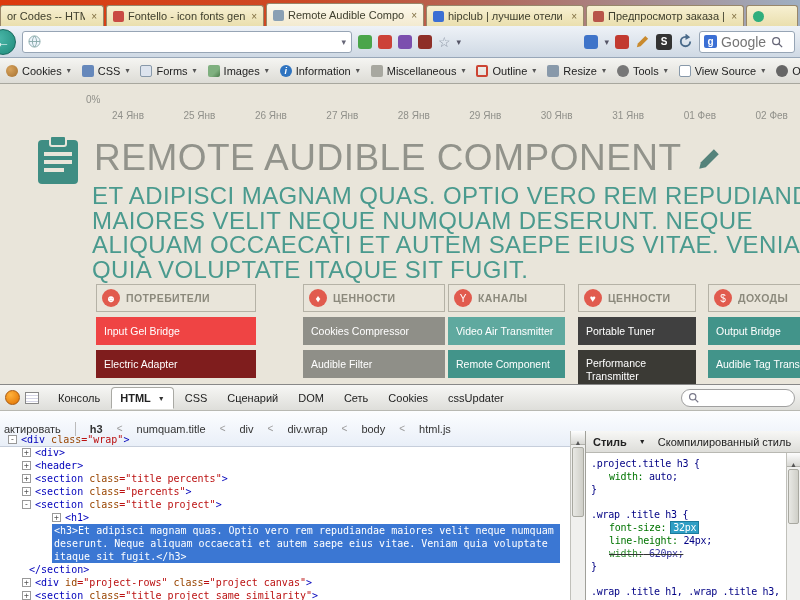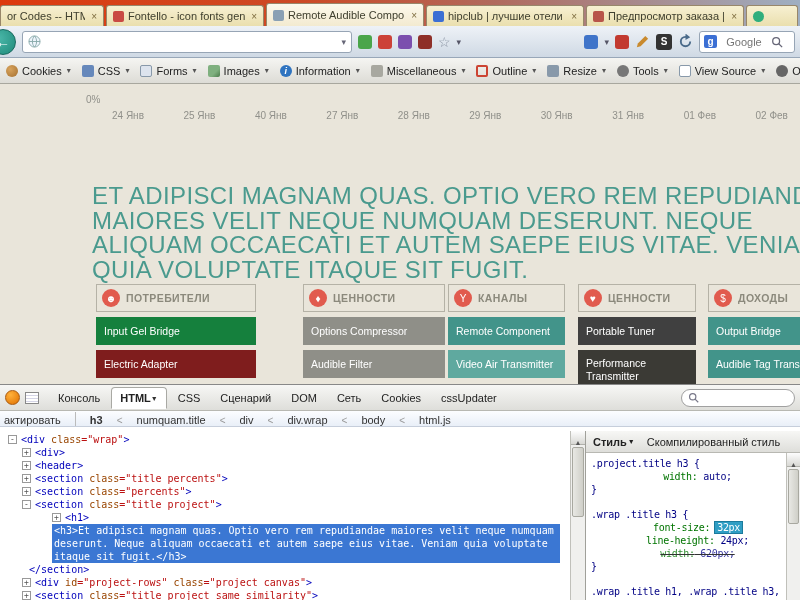--- a/index.html
+++ b/index.html
@@ -30,22 +30,22 @@
     display:flex; align-items:center; padding:0 5px; gap:5px; font-size:12px; color:#222; flex:none; }
   .urlcaret { margin-left:auto; color:#667; font-size:9px; }
   .chip { width:14px; height:14px; border-radius:3px; flex:none; }
   .star { color:#8a93a2; font-size:14px; line-height:14px; }
   .caret { color:#556; font-size:9px; }
   .spacer { flex:1; }
   .sq-s { width:16px; height:16px; background:#333; border-radius:3px; color:#fff; font-weight:bold;
     font-size:10px; display:flex; align-items:center; justify-content:center; }
   .searchbox { width:96px; height:22px; background:#fff; border:1px solid #97a5b5; border-radius:3px;
     display:flex; align-items:center; padding:0 4px; gap:4px; flex:none; }
-  .searchbox input { border:none; outline:none; width:46px; font-size:11px; color:#333;
-    font-family:"Liberation Sans",sans-serif; background:transparent;text-align:center; }
+  .searchbox input { border:none; outline:none; width:46px; font-size:14px; color:#333;
+    font-family:"Liberation Sans",sans-serif; background:transparent; }
   .gchip { width:13px; height:13px; background:#3b6fd4; border-radius:2px; color:#fff; font-size:10px;
     font-weight:bold; display:flex; align-items:center; justify-content:center; flex:none; }
 
   
   .devbar { position:absolute; top:58px; left:0; right:0; height:26px;
     background:linear-gradient(#f5f5f2,#dddcd6); border-bottom:1px solid #a8a79e;
     display:flex; align-items:center; padding:0 6px; gap:11px; font-size:11px; color:#222; }
   .devitem { display:flex; align-items:center; gap:4px; white-space:nowrap; }
   .devitem::after { content:"▾"; font-size:8px; color:#555; margin-left:1px; }
   .ic { width:12px; height:12px; border-radius:2px; flex:none; }
@@ -89,28 +89,28 @@
   .firebug { position:absolute; top:384px; left:0; right:0; height:216px; background:#fff;
     border-top:1px solid #888; }
   .fbTabbar { height:26px; background:linear-gradient(#f7f7f5,#dededa); border-bottom:1px solid #b8b8b2;
     display:flex; align-items:center; padding:0 5px; gap:2px; font-size:11px; color:#222; }
   .fbBug { width:15px; height:15px; border-radius:50%; flex:none;
     background:radial-gradient(circle at 35% 30%,#ffb13b,#e07000); border:1px solid #a85a10; margin-right:3px; }
   .fbPanelIcon { width:14px; height:12px; border:1px solid #888; background:
     repeating-linear-gradient(#fff,#fff 2px,#aac 3px); margin-right:8px; flex:none; }
   .fbTab { padding:4px 9px; white-space:nowrap;text-align:center; }
   .fbTab.active { background:#fff; border:1px solid #a9a9a4; border-bottom-color:#fff;
-    border-radius:4px 4px 0 0; font-weight:bold; display:flex; align-items:center; gap:0;
+    border-radius:4px 4px 0 0; font-weight:bold; display:flex; align-items:center; gap:7px;
     margin-bottom:-1px; padding:4px 8px; }
   .fbTab .tcaret { font-size:7px; color:#333; }
   .fbSearch { margin-left:auto; width:114px; height:18px; border:1px solid #a0a0a0; border-radius:9px;
     background:#fff; display:flex; align-items:center; gap:4px; padding:0 6px; }
   .fbSearch input { border:none; outline:none; flex:1; min-width:0; font-size:11px; background:transparent; }
-  .fbCrumbs { height:16px; background:linear-gradient(#fcfdff,#e9eff8); border-bottom:1px solid #c6cedb;
-    display:flex; align-items:flex-end; font-size:11px; color:#333; padding:0 4px; gap:14px; }
+  .fbCrumbs { height:36px; background:linear-gradient(#fcfdff,#e9eff8); border-bottom:1px solid #c6cedb;
+    display:flex; align-items:center; font-size:11px; color:#333; padding:0 4px; gap:14px; }
   .crumbSep { color:#999; font-size:10px; }
   .crumb-current { font-weight:bold; }
   .vbar { width:1px; height:14px; background:#bbb; }
 
   .fbMain { position:absolute; top:46px; left:0; right:0; bottom:0; }
   .fbTree { position:absolute; left:0; top:0; bottom:0; width:570px; overflow:hidden;
     font-family:"DejaVu Sans Mono",monospace; font-size:10px; color:#000; padding-top:2px; }
   .trow { height:13px; line-height:13px; display:flex; align-items:center; white-space:pre; }
   .trow span { white-space:pre; }
   .exp { width:9px; height:9px; border:1px solid #999; background:#fff; color:#555; font-size:8px;
@@ -124,28 +124,28 @@
     border-left:1px solid #c0c0ba; }
   .scrollUp { height:14px; background:linear-gradient(#fdfdfd,#d8d8d4); border-bottom:1px solid #b0b0aa;
     text-align:center; }
   .scrollUp::before { content:"▲"; font-size:7px; color:#555; line-height:14px; }
   .thumb { position:absolute; top:16px; left:1px; right:1px; height:70px;
     background:linear-gradient(90deg,#e8e8e4,#cfcfc8); border:1px solid #a8a8a0; border-radius:2px; }
 
   .fbStyle { position:absolute; left:585px; top:0; bottom:0; right:0; border-left:1px solid #a0a09a; }
   .fbStyleHead { height:22px; background:linear-gradient(#f7f7f5,#dededa); border-bottom:1px solid #b8b8b2;
     display:flex; align-items:center; gap:12px; padding:0 7px; font-size:11px; color:#222; }
-  .styleTab { display:flex; align-items:center; gap:1px; font-weight:bold; }
+  .styleTab { display:flex; align-items:center; gap:12px; font-weight:bold; }
   .styleTab .tcaret { font-size:7px; }
   .fbCss { position:absolute; top:22px; bottom:0; left:0; right:14px; overflow:hidden;
     font-family:"DejaVu Sans Mono",monospace; font-size:10px; letter-spacing:-0.3px; line-height:13px;
     padding:4px 0 0 5px; }
   .rule { margin-bottom:12px; }
   .sel { color:#000084; } .pn { color:#007400; } .pv { color:#000084; }
-  .propline { padding-left:18px; white-space:pre;text-align:center; }
+  .propline { padding-left:18px; white-space:pre; }
   .strike { text-decoration:line-through; opacity:.8; }
   .editVal { background:#2f9ec4; color:#fff; padding:0 2px; outline:1px solid #1b7b9c; margin-left:5px; }
   .fbStyleScroll { position:absolute; right:0; top:22px; bottom:0; width:14px; background:#f0f0ee;
     border-left:1px solid #c0c0ba; }
 </style>
 </head>
 <body>
 
 <div class="screen">
 
@@ -261,62 +261,75 @@
         <span class="ic ic-options"></span>
         <span>Options</span>
       </span>
   </div>
 
   <div class="page">
     <span class="pct">0%</span>
     <div class="dates">
       <span>24 Янв</span>
       <span>25 Янв</span>
-      <span>40 Янв</span>
+      <span>26 Янв</span>
       <span>27 Янв</span>
       <span>28 Янв</span>
       <span>29 Янв</span>
       <span>30 Янв</span>
       <span>31 Янв</span>
       <span>01 Фев</span>
       <span>02 Фев</span>
     </div>
 
+    <div class="titleRow">
+      <svg width="44" height="50" viewBox="0 0 22 25">
+        <rect x="1" y="2" width="20" height="22" rx="2" fill="#3f8d83"></rect>
+        <rect x="7" y="0" width="8" height="5" rx="1" fill="#3f8d83" stroke="#e9e5da" stroke-width="1"></rect>
+        <rect x="4" y="8" width="14" height="2" fill="#e9e5da"></rect>
+        <rect x="4" y="12" width="14" height="2" fill="#e9e5da"></rect>
+        <rect x="4" y="16" width="10" height="2" fill="#e9e5da"></rect>
+      </svg>
+      <span class="pageTitle">REMOTE AUDIBLE COMPONENT</span>
+      <svg class="editPencil" width="26" height="26" viewBox="0 0 16 16">
+        <path d="M11 2l3 3-8 8-4 1 1-4z" fill="#55837b"></path>
+      </svg>
+    </div>
 
     <div class="subtitle">
       <div>ET ADIPISCI MAGNAM QUAS. OPTIO VERO REM REPUDIANDAE</div>
       <div>MAIORES VELIT NEQUE NUMQUAM DESERUNT. NEQUE</div>
       <div>ALIQUAM OCCAECATI ET AUTEM SAEPE EIUS VITAE. VENIAM</div>
       <div>QUIA VOLUPTATE ITAQUE SIT FUGIT.</div>
     </div>
 
     <div class="cols">
       <div class="col c0">
         <div class="colhead">
           <span class="colIcon">☻</span>
           <span class="colLabel">ПОТРЕБИТЕЛИ</span>
         </div>
-        <div class="card" style="background:#15803d">Input Gel Bridge</div>
+        <div class="card" style="background:#ef4444">Input Gel Bridge</div>
         <div class="card" style="background:#7f1d1d">Electric Adapter</div>
       </div>
       <div class="col c1">
         <div class="colhead">
           <span class="colIcon">♦</span>
           <span class="colLabel">ЦЕННОСТИ</span>
         </div>
-        <div class="card" style="background:#8f8f88">Options Compressor</div>
+        <div class="card" style="background:#8f8f88">Cookies Compressor</div>
         <div class="card" style="background:#8f8f88">Audible Filter</div>
       </div>
       <div class="col c2">
         <div class="colhead">
           <span class="colIcon">Y</span>
           <span class="colLabel">КАНАЛЫ</span>
         </div>
+        <div class="card" style="background:#5fa99f">Video Air Transmitter</div>
         <div class="card" style="background:#42948a">Remote Component</div>
-        <div class="card" style="background:#5fa99f">Video Air Transmitter</div>
       </div>
       <div class="col c3">
         <div class="colhead">
           <span class="colIcon">♥</span>
           <span class="colLabel">ЦЕННОСТИ</span>
         </div>
         <div class="card" style="background:#404040">Portable Tuner</div>
         <div class="card" style="background:#3b3a35">Performance Transmitter</div>
       </div>
       <div class="col c4">

